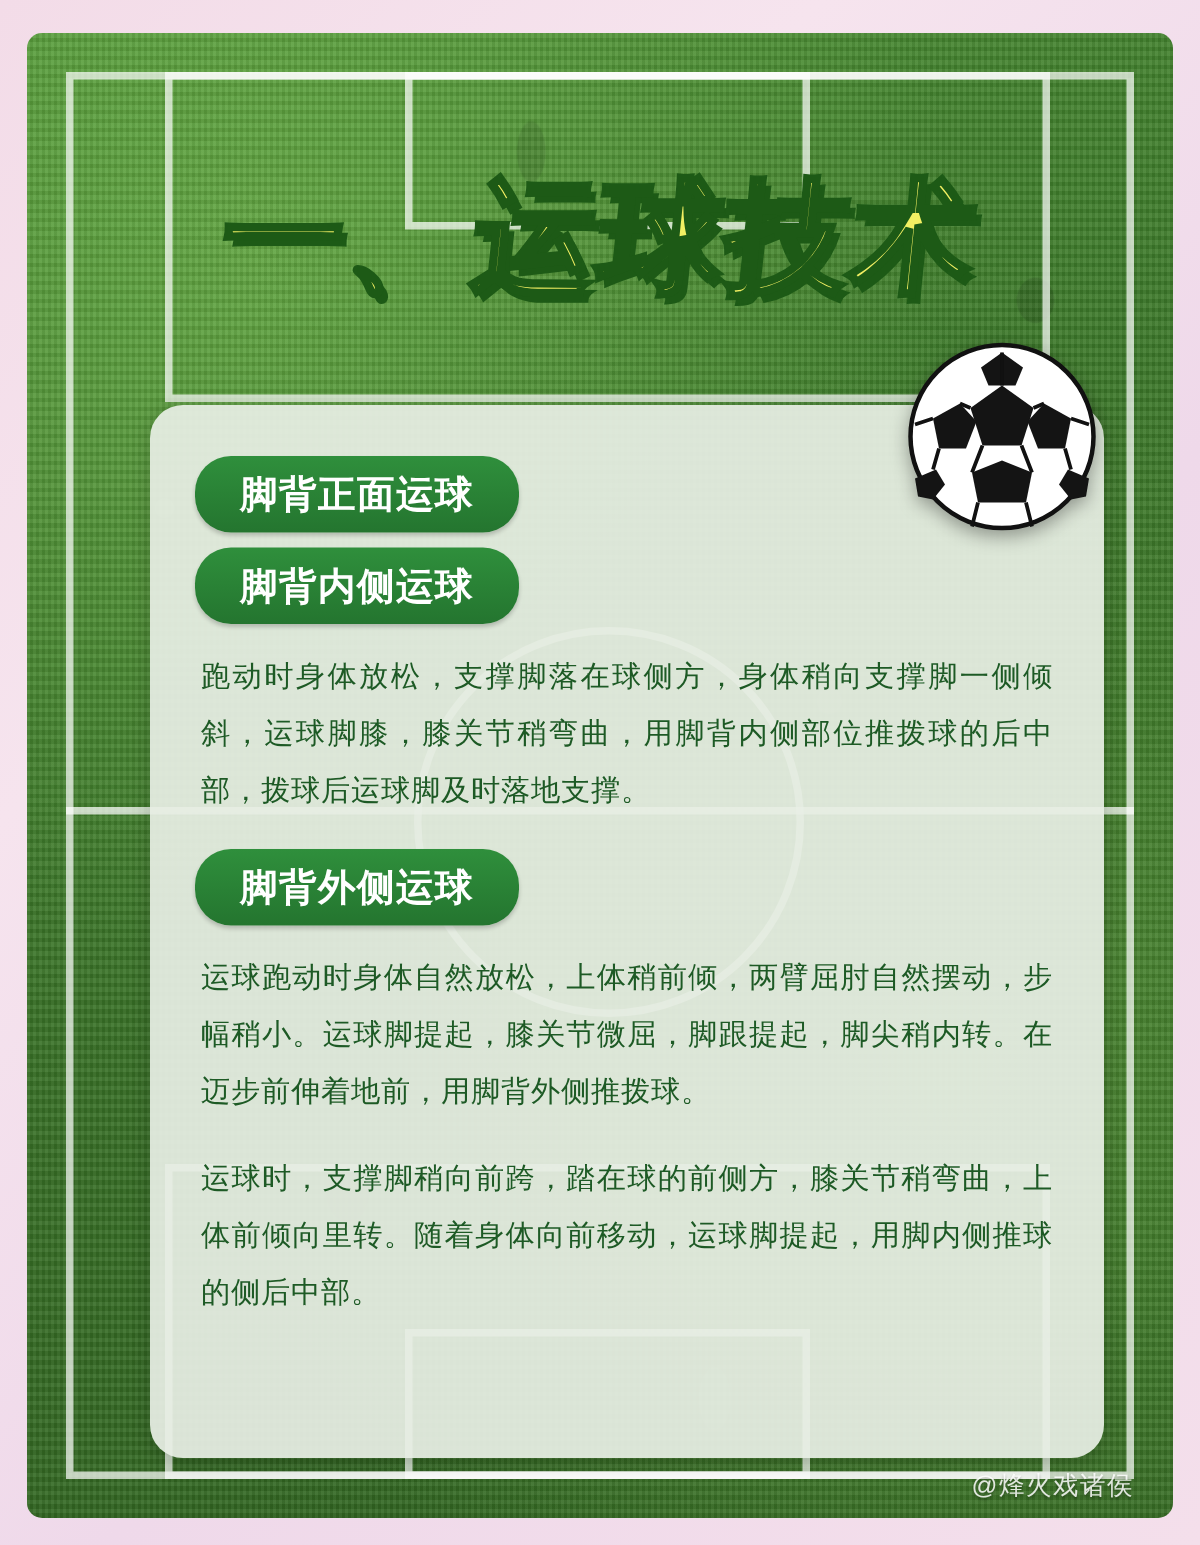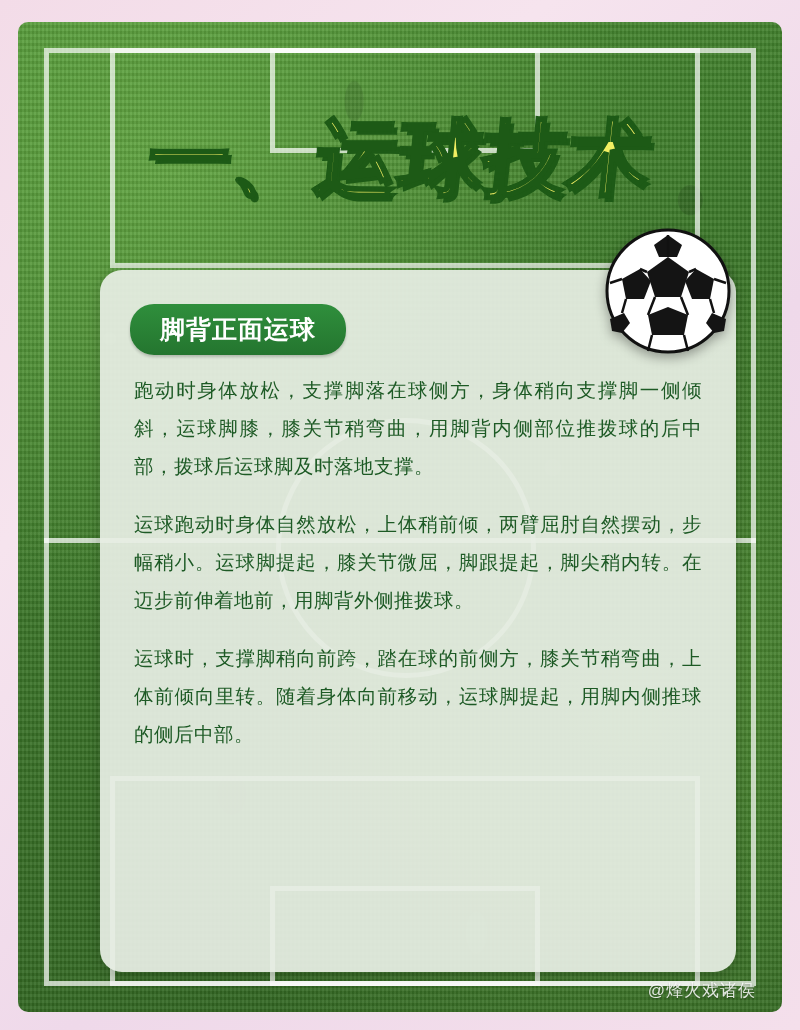--- a/index.html
+++ b/index.html
@@ -206,24 +206,30 @@
 
     <div class="panel">
 
       <div class="section">
         <div class="pill-row">
           <span class="pill">脚背正面运球</span>
         </div>
       </div>
 
       <div class="section">
+        <div class="pill-row">
+          <span class="pill">脚背内侧运球</span>
+        </div>
         <p class="para">跑动时身体放松，支撑脚落在球侧方，身体稍向支撑脚一侧倾斜，运球脚膝，膝关节稍弯曲，用脚背内侧部位推拨球的后中部，拨球后运球脚及时落地支撑。</p>
       </div>
 
       <div class="section">
+        <div class="pill-row">
+          <span class="pill">脚背外侧运球</span>
+        </div>
         <p class="para">运球跑动时身体自然放松，上体稍前倾，两臂屈肘自然摆动，步幅稍小。运球脚提起，膝关节微屈，脚跟提起，脚尖稍内转。在迈步前伸着地前，用脚背外侧推拨球。</p>
       </div>
 
       <div class="section">
         <p class="para">运球时，支撑脚稍向前跨，踏在球的前侧方，膝关节稍弯曲，上体前倾向里转。随着身体向前移动，运球脚提起，用脚内侧推球的侧后中部。</p>
       </div>
 
     </div>
 
     <div class="watermark">@烽火戏诸侯</div>

